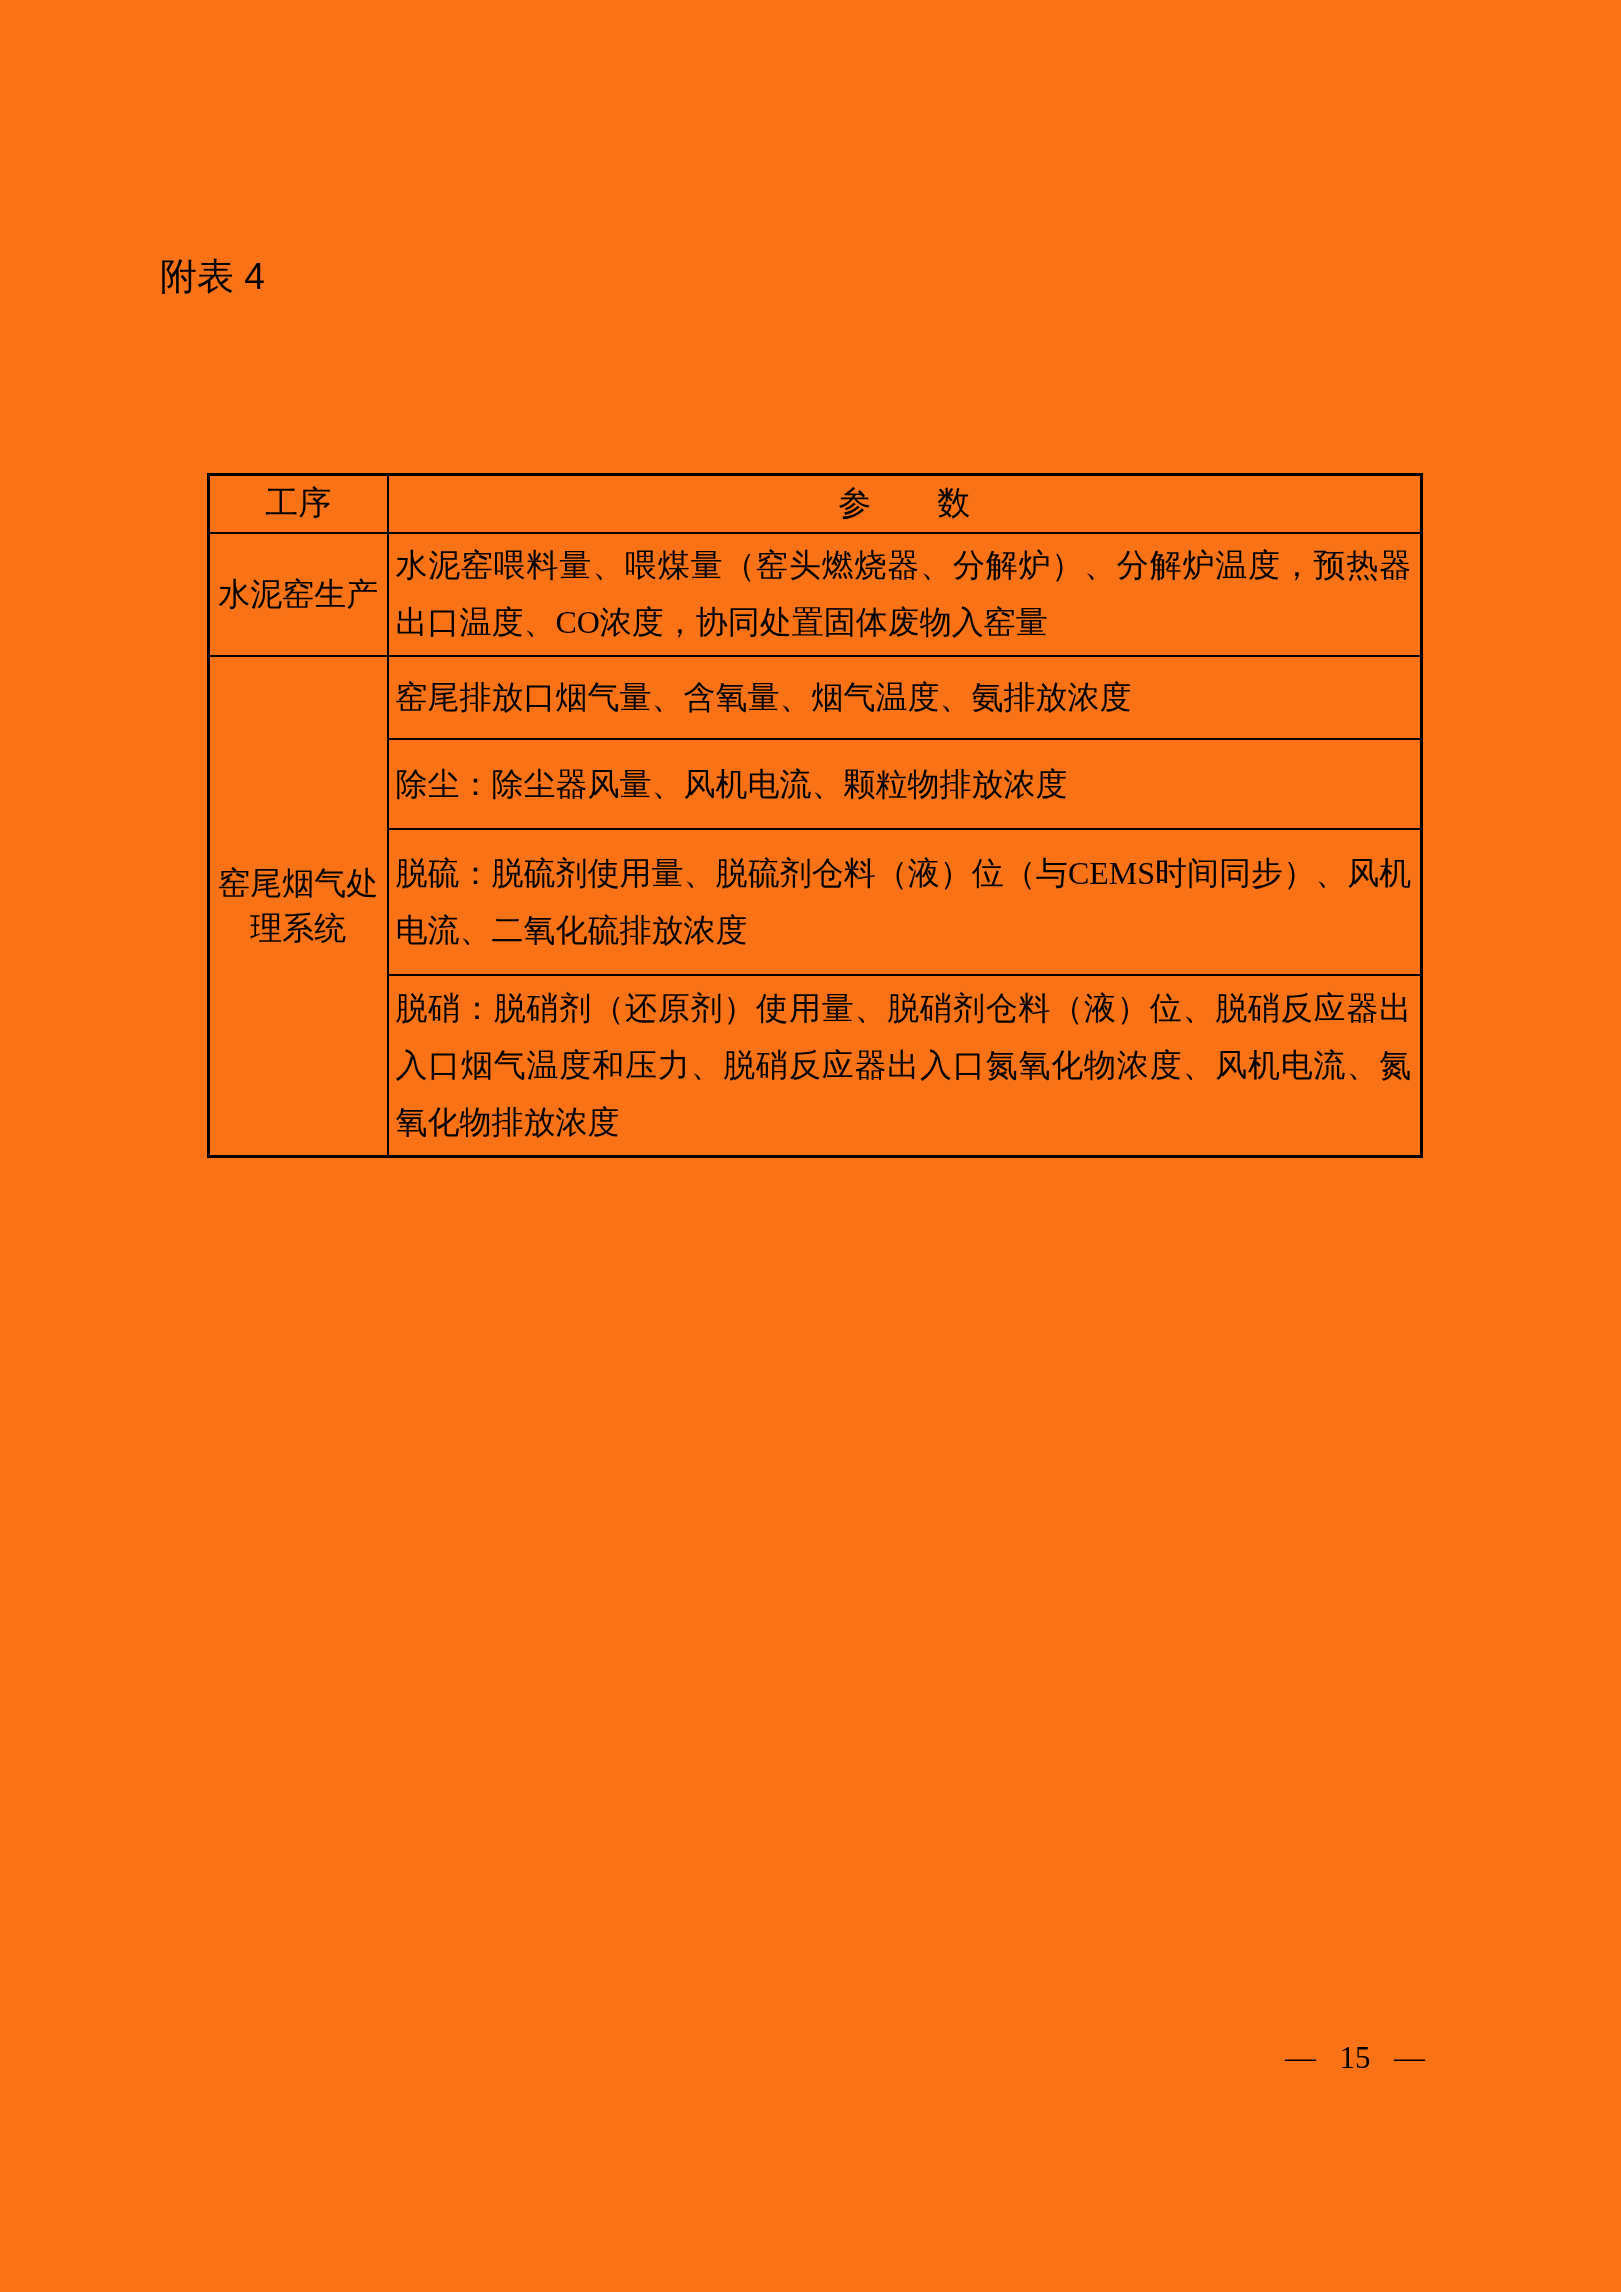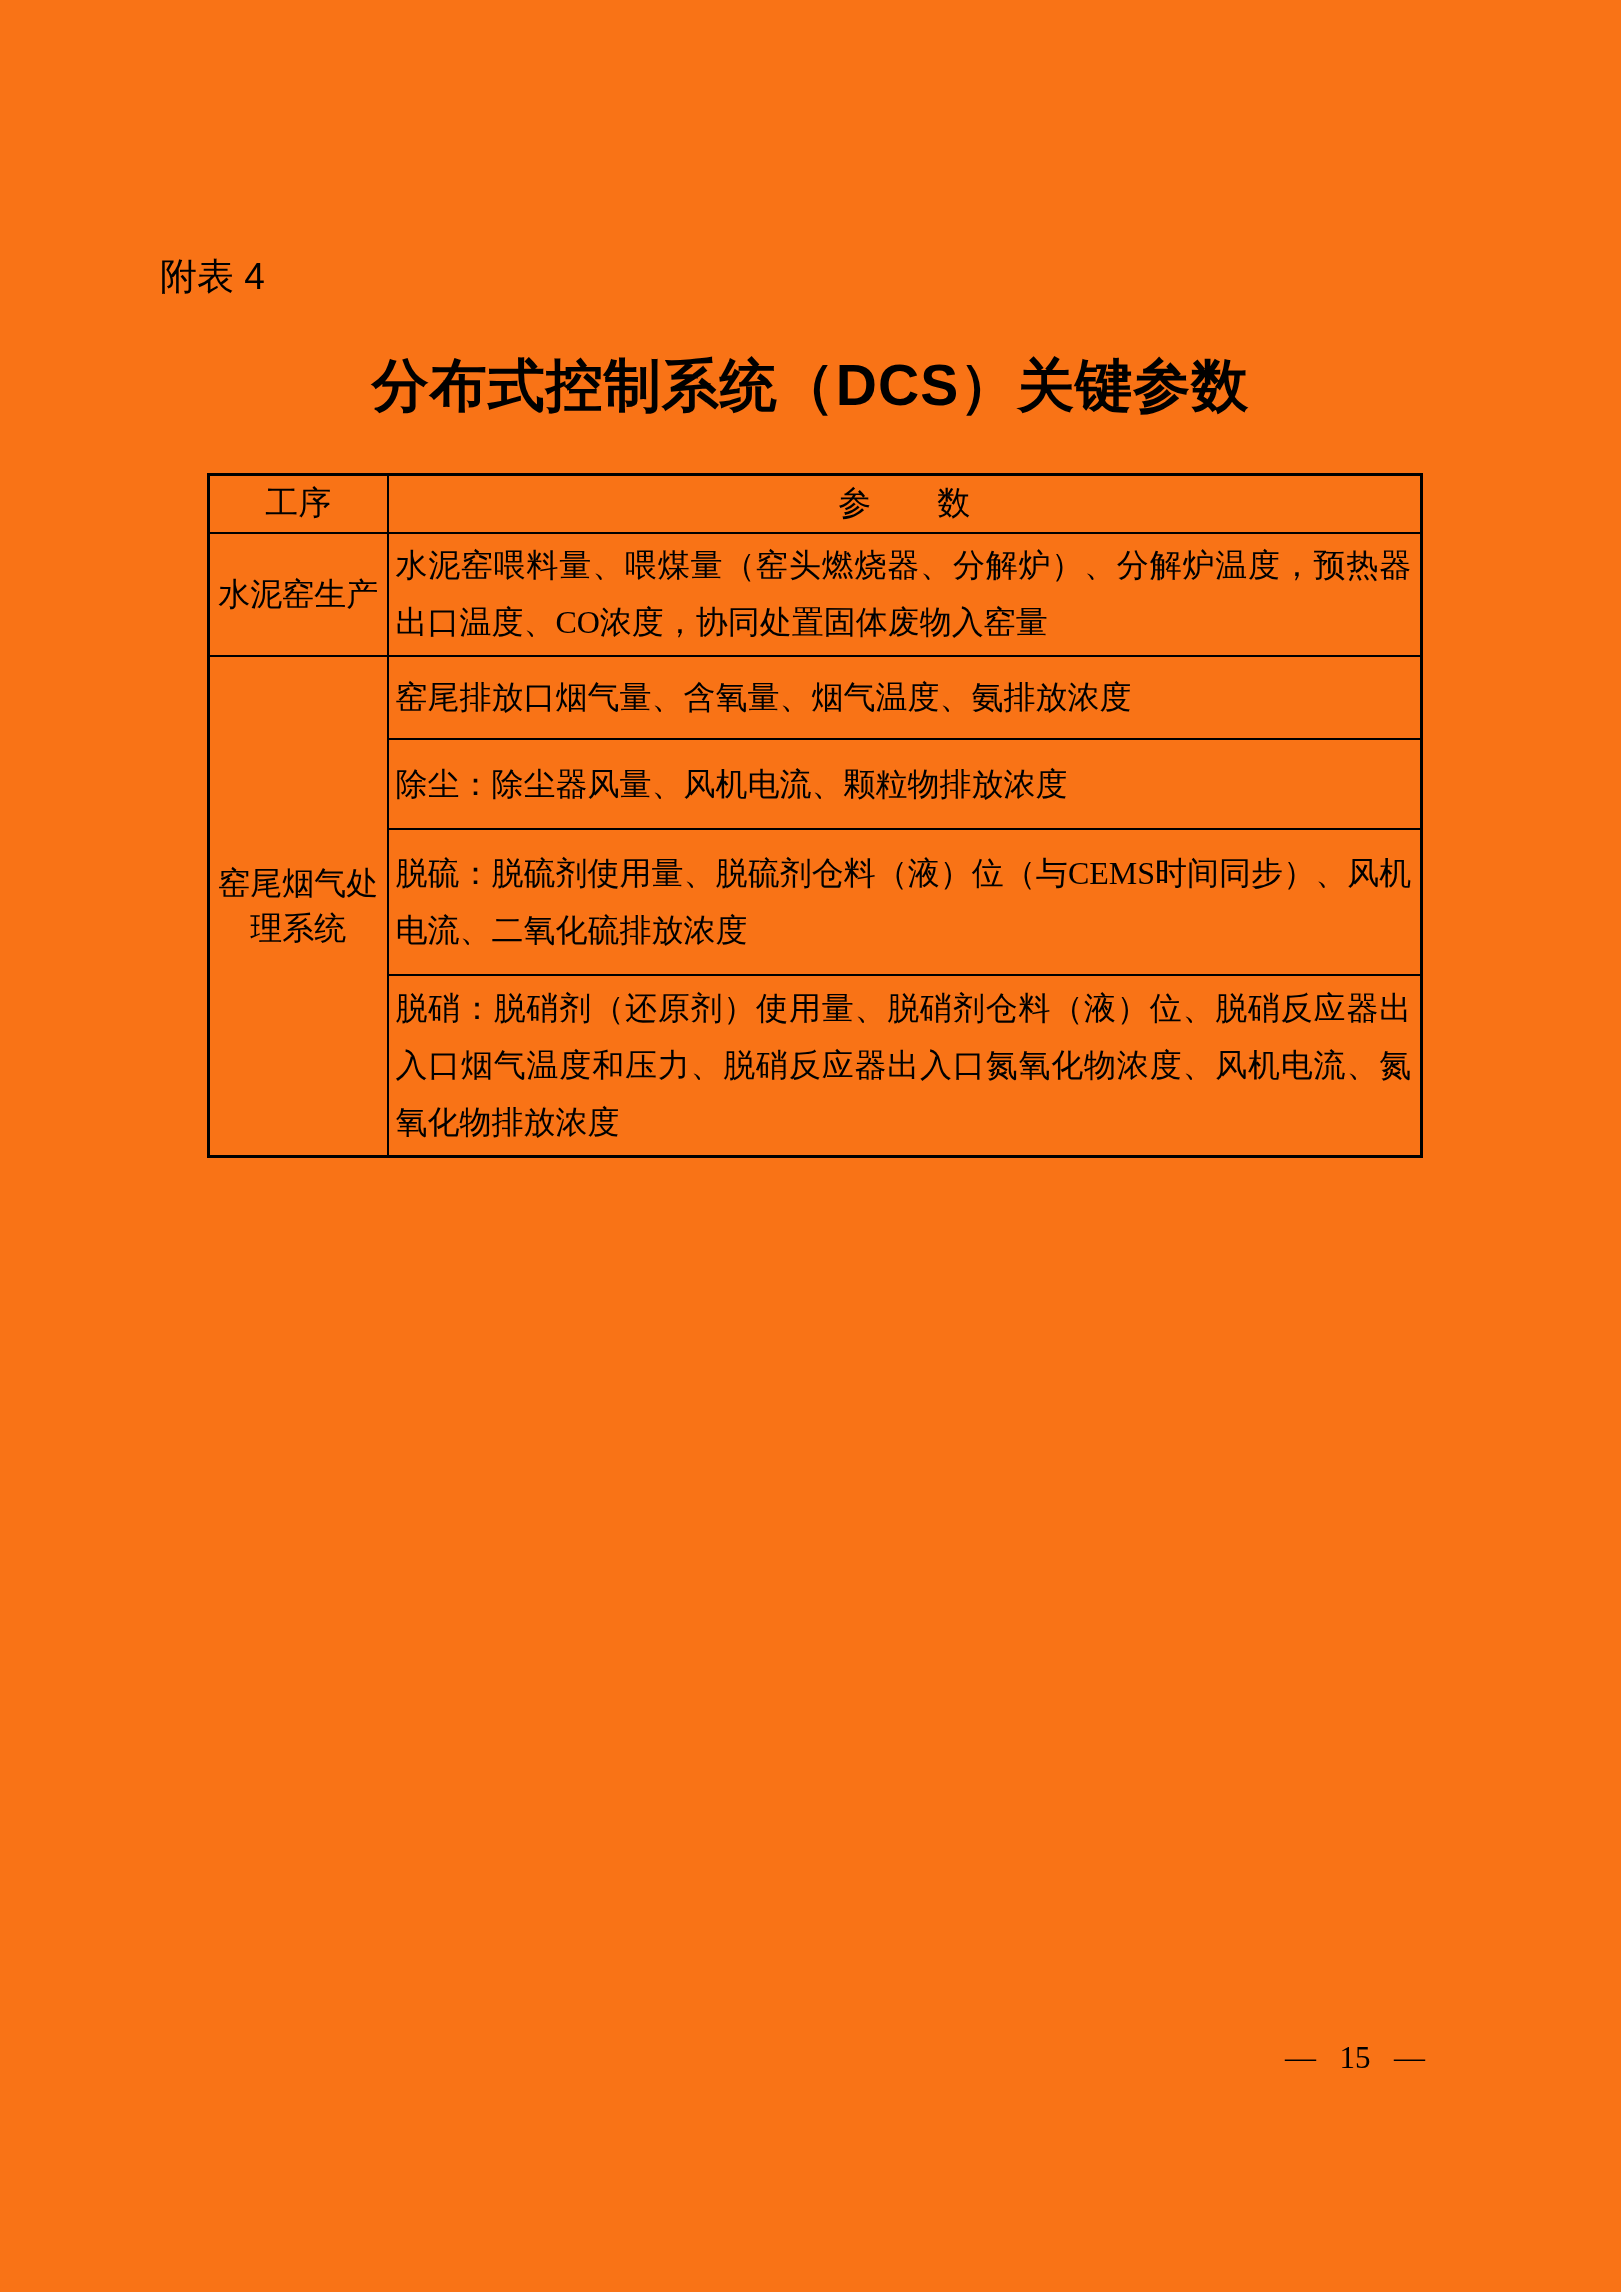--- a/index.html
+++ b/index.html
@@ -88,21 +88,20 @@
     white-space: pre;
   }
 </style>
 </head>
 <body>
 
 <div class="page">
 
   <div class="appendix-label">附表 4</div>
 
-  <div class="doc-title">分布式控制系统（DCS）关键参数</div>
 
   <table class="dcs-table">
     <colgroup>
       <col class="col-process">
       <col class="col-params">
     </colgroup>
     <tbody>
       <tr class="row-header">
         <th>工序</th>
         <th>参　　数</th>

